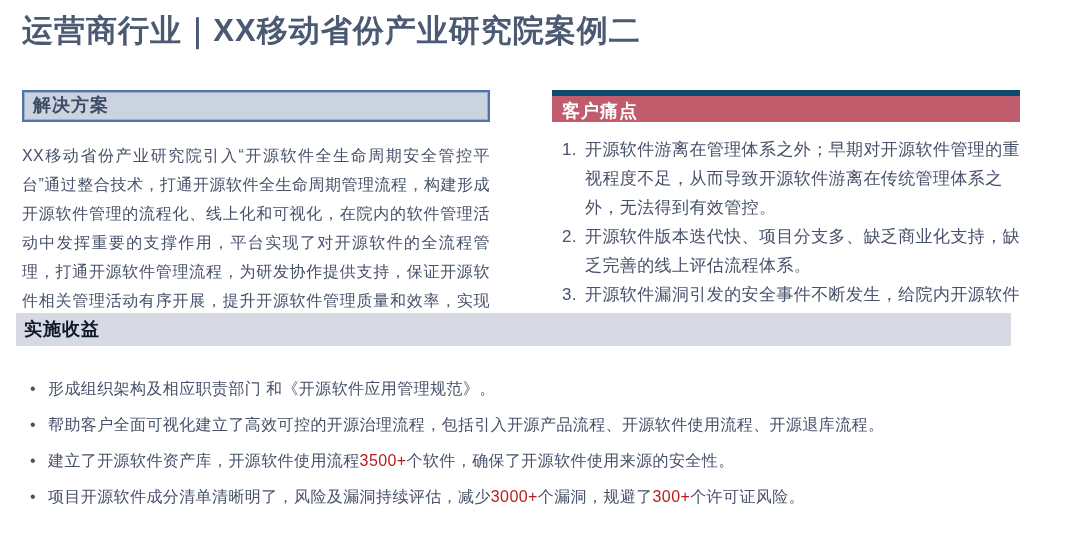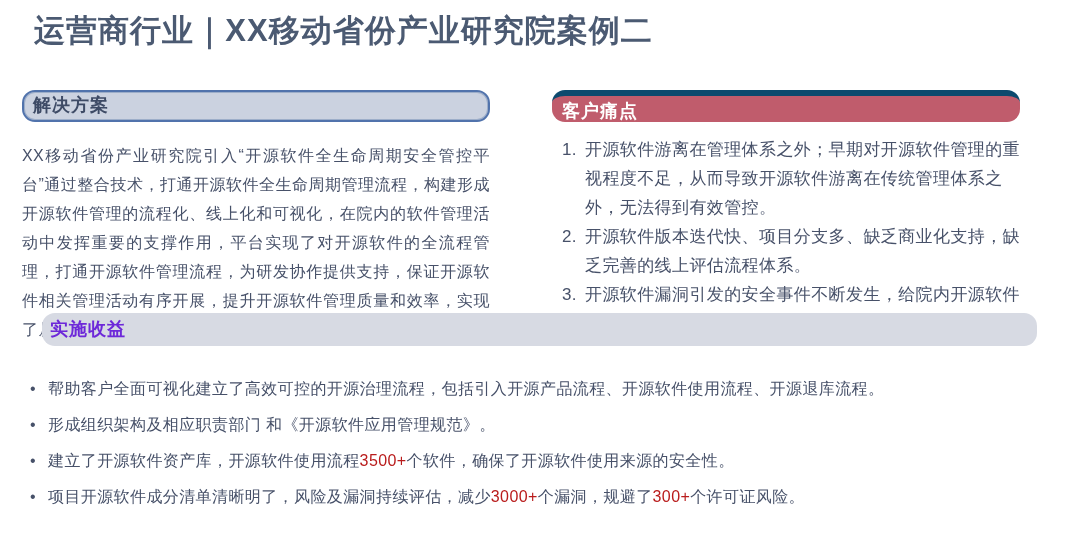--- a/index.html
+++ b/index.html
@@ -13,40 +13,38 @@
   }
   .page-title {
     position: absolute;
     left: 22px;
     top: 10px;
     font-size: 31px;
     font-weight: 600;
     letter-spacing: 1px;
     color: #4b5a72;
     font-family: "Liberation Sans", "DejaVu Sans", sans-serif;
-    margin-left: 12px;
   }
   .columns {
     position: absolute;
     left: 22px;
     top: 90px;
     width: 998px;
     display: flex;
     gap: 62px;
   }
   .col { width: 468px; }
 
   .section-header {
     height: 32px;
     line-height: 30px;
     font-family: "Liberation Serif", "DejaVu Serif", serif;
     font-weight: bold;
     font-size: 18px;
     letter-spacing: 1px;
-    border-radius: 13px;
   }
   .solution-header {
     background: #cbd2e0;
     border: 2px solid #5173ac;
     box-shadow: inset 0 0 0 1px #9daec9;
     color: #3e4b66;
     padding-left: 9px;
     line-height: 27px;
   }
   .pain-header {
@@ -68,28 +66,28 @@
     padding-left: 30px;
     font-size: 17px;
     line-height: 29px;
     letter-spacing: 0.4px;
     color: #475169;
   }
   .pain-list li { padding-left: 3px; }
 
   .benefits-bar {
     position: absolute;
-    left: 42px;
+    left: 16px;
     top: 313px;
     width: 995px;
     height: 33px;
     background: #d7dae3;
     line-height: 33px;
     padding-left: 8px;
-    color: #6d28d9;
+    color: #0f172a;
   }
   .benefits-list {
     position: absolute;
     left: 28px;
     top: 378px;
     width: 1020px;
     list-style: none;
     font-size: 16px;
     letter-spacing: 0.4px;
     color: #475169;
@@ -126,17 +124,17 @@
         <li>开源软件游离在管理体系之外；早期对开源软件管理的重视程度不足，从而导致开源软件游离在传统管理体系之外，无法得到有效管控。</li>
         <li>开源软件版本迭代快、项目分支多、缺乏商业化支持，缺乏完善的线上评估流程体系。</li>
         <li>开源软件漏洞引发的安全事件不断发生，给院内开源软件安全管理工作带来巨大压力。</li>
       </ol>
   </div>
 </div>
 
 <div class="benefits-bar section-header">实施收益</div>
 
 <ul class="benefits-list">
+    <li><span>形成组织架构及相应职责部门 和《开源软件应用管理规范》。</span></li>
     <li><span>帮助客户全面可视化建立了高效可控的开源治理流程，包括引入开源产品流程、开源软件使用流程、开源退库流程。</span></li>
-    <li><span>形成组织架构及相应职责部门 和《开源软件应用管理规范》。</span></li>
     <li><span>建立了开源软件资产库，开源软件使用流程</span><span class="hl">3500+</span><span>个软件，确保了开源软件使用来源的安全性。</span></li>
     <li><span>项目开源软件成分清单清晰明了，风险及漏洞持续评估，减少</span><span class="hl">3000+</span><span>个漏洞，规避了</span><span class="hl">300+</span><span>个许可证风险。</span></li>
   </ul>
 
 </body></html>

